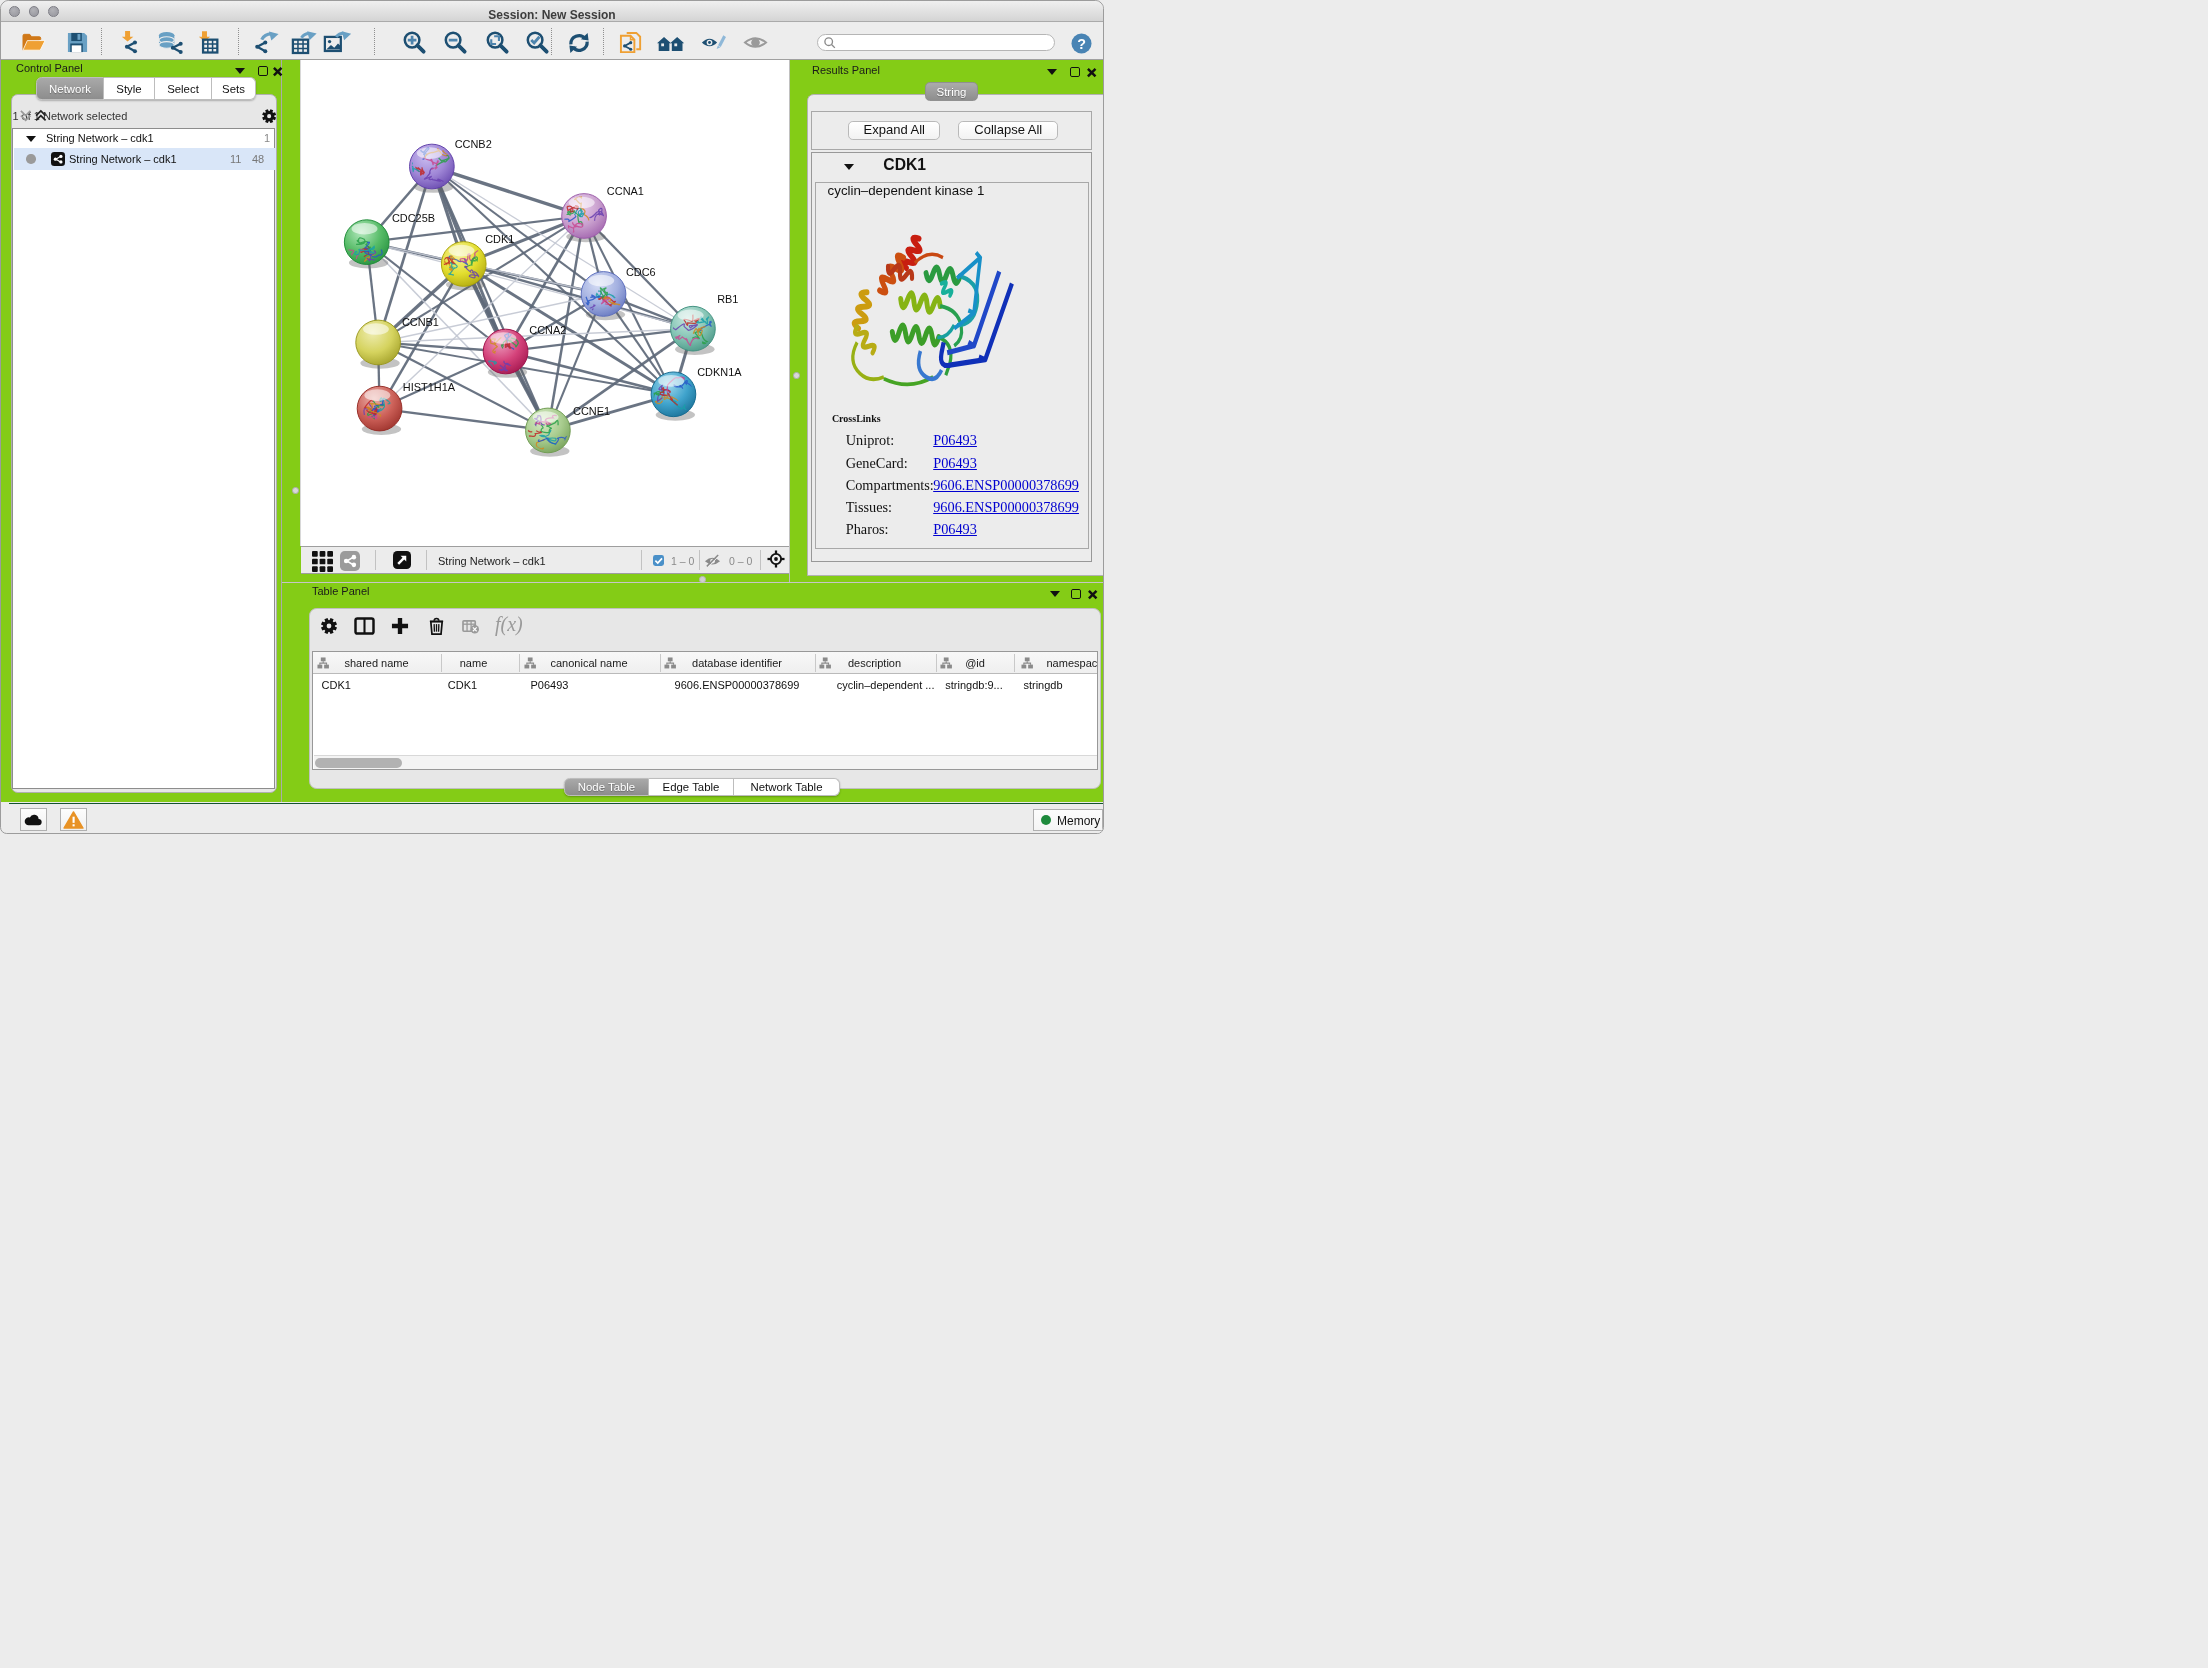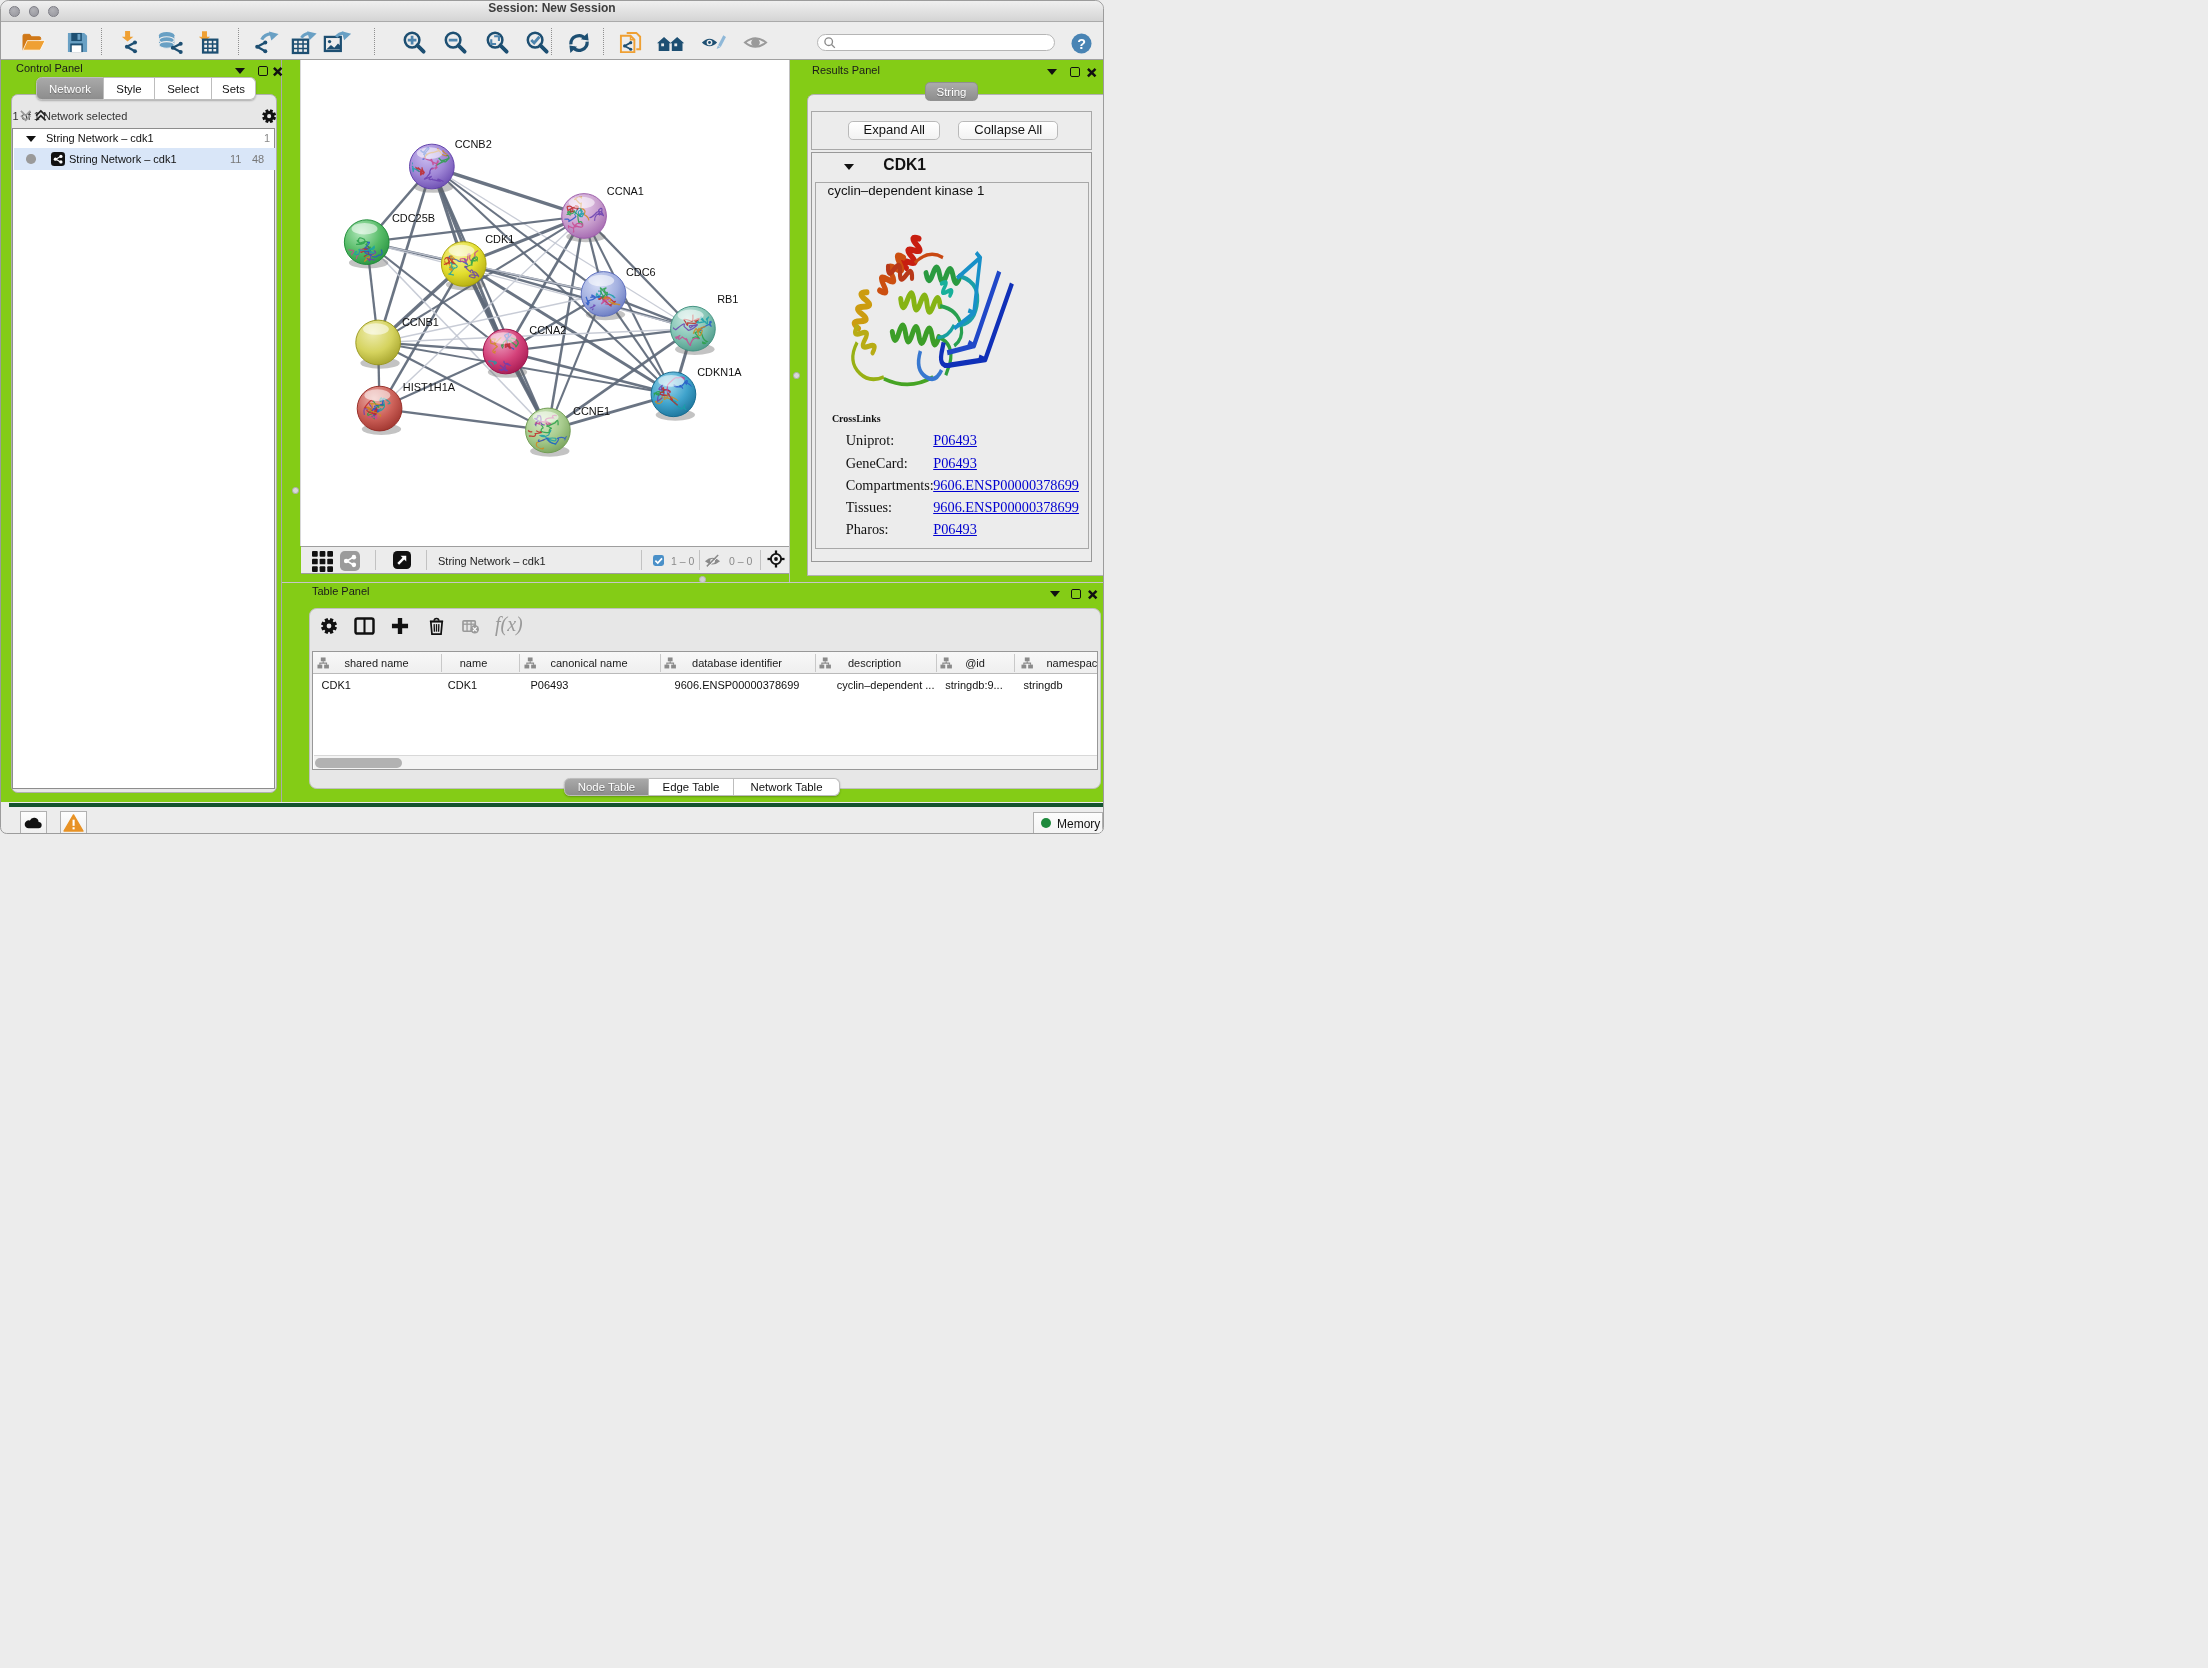--- a/index.html
+++ b/index.html
@@ -1,21 +1,21 @@
 <!DOCTYPE html>
 <html style="font-size:15px"><head><meta charset="utf-8">
 <style>
 *{margin:0;padding:0;box-sizing:border-box}
 html,body{width:1104px;height:834px;overflow:hidden}
 body{font-family:"Liberation Sans",sans-serif;background:#ececec;position:relative;border:1px solid #9c9c9c;border-radius:8.6px 8.6px 6.7px 6.7px}
 .abs{position:absolute}
 
 #titlebar{position:absolute;left:0;top:0;width:100%;height:21px;background:linear-gradient(#f0f0f0,#d4d4d4);border-bottom:1px solid #aaaaaa;border-radius:7.6px 7.6px 0 0}
 .tl{position:absolute;top:5.2px;width:10.5px;height:10.5px;border-radius:50%;background:radial-gradient(circle at 40% 35%,#b2b2b7,#94949b);border:1px solid #808088}
-#title{position:absolute;top:0;left:0;width:100%;text-align:center;font-size:12px;font-weight:bold;color:#3d3d3d}
+#title{position:absolute;top:7px;left:0;width:100%;text-align:center;font-size:12px;font-weight:bold;color:#3d3d3d}
 
 #toolbar{position:absolute;left:0;top:22px;width:100%;height:37px;background:#ededed;border-bottom:1px solid #a0a0a0}
 .tbi{position:absolute;top:7.6px}
 .tsep{position:absolute;top:4.8px;height:27.6px;width:0;border-left:1px dotted #8f8f8f}
 #searchbox{position:absolute;left:816px;top:10.5px;width:238px;height:17px;background:#fff;border:1px solid #b5b5b5;border-radius:8.6px}
 
 #main{position:absolute;left:0;top:59px;width:1104px;height:742px;background:#84cc16}
 #cpline{position:absolute;left:280px;top:0;width:1px;height:742px;background:#ababab}
 #netview{position:absolute;left:299px;top:0;width:490px;height:486px;background:#fff;border-left:1px solid #d8d8d8}
 #netbar{position:absolute;left:300px;top:486px;width:489px;height:27.6px;background:#ececec;border-top:1px solid #9e9e9e;border-bottom:1px solid #9e9e9e}
@@ -53,21 +53,21 @@
 #tp-title{position:absolute;left:30px;top:2.4px;font-size:11px;color:#1a1a1a}
 #tpbox{position:absolute;left:27px;top:25px;width:792px;height:181px;background:#e7e7e7;border:1px solid #c0c0c0;border-radius:7.6px}
 #tptable{position:absolute;left:29.5px;top:68px;width:786px;height:119px;background:#fff;border:1px solid #989898;overflow:hidden}
 #tphead{position:absolute;left:0;top:0;width:100%;height:22px;background:linear-gradient(#f8f8f8,#efefef);border-bottom:1px solid #bababa}
 .th{position:absolute;top:0;height:22px;font-size:11px;color:#1a1a1a;line-height:22px;text-align:center}
 .thsep{position:absolute;top:1.9px;height:18px;width:0;border-left:1px solid #c9c9c9}
 .td{position:absolute;top:23px;height:21px;font-size:11px;color:#111;line-height:21px}
 
 .btab{height:18px;font-size:11.4px;line-height:17px}
 
-#statusbar{position:absolute;left:8px;top:802px;width:100%;height:32px;background:#ececec;border-top:4px solid #14532d}
+#statusbar{position:absolute;left:8px;top:802px;width:100%;height:32px;background:#ececec;border-top:1px solid #14532d}
 .sbtn{position:absolute;top:4.3px;background:linear-gradient(#fdfdfd,#f0f0f0);border:1.4px solid #b0b0b0}
 </style></head>
 <body>
 
 <div id="titlebar">
   <div class="tl" style="left:8px"></div>
   <div class="tl" style="left:27.6px"></div>
   <div class="tl" style="left:47px"></div>
   <div id="title">Session: New Session</div>
 </div>

